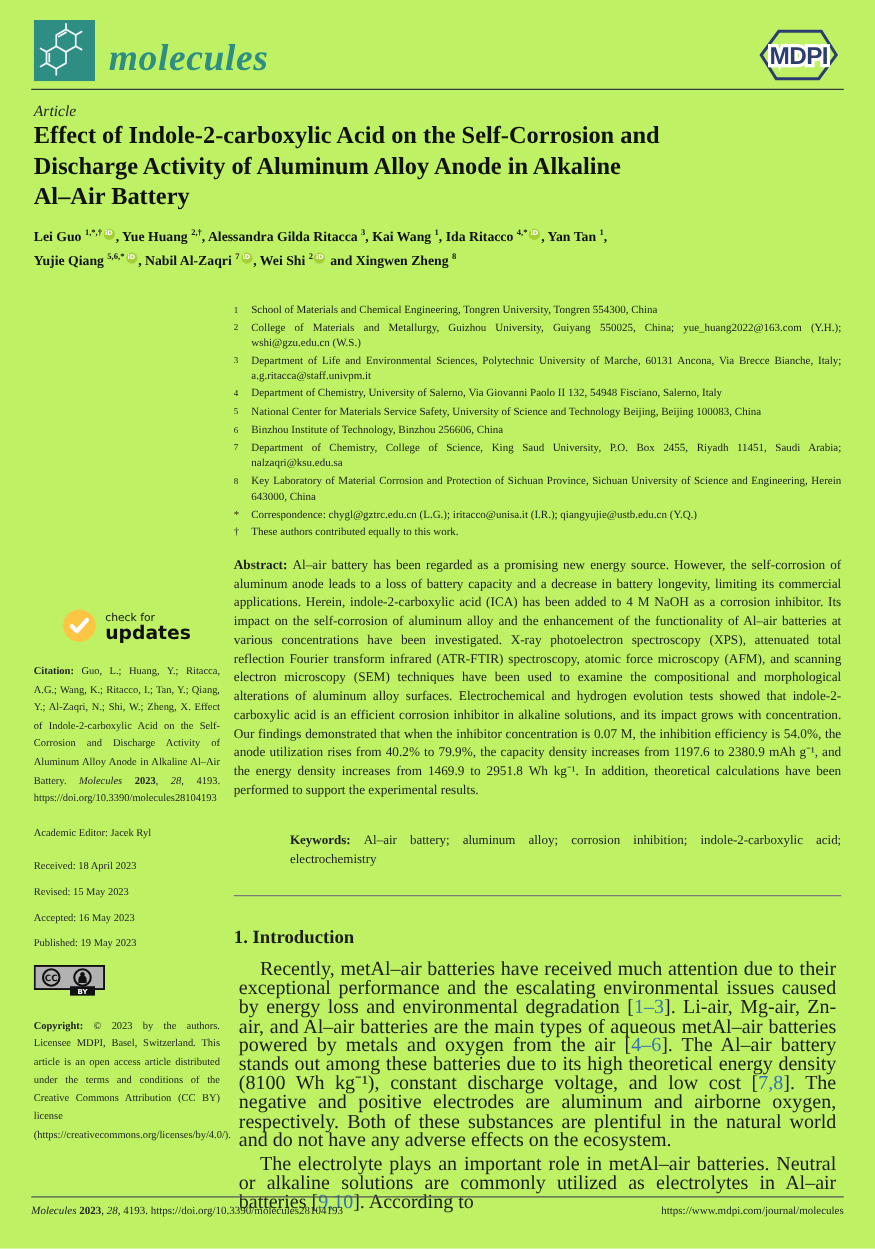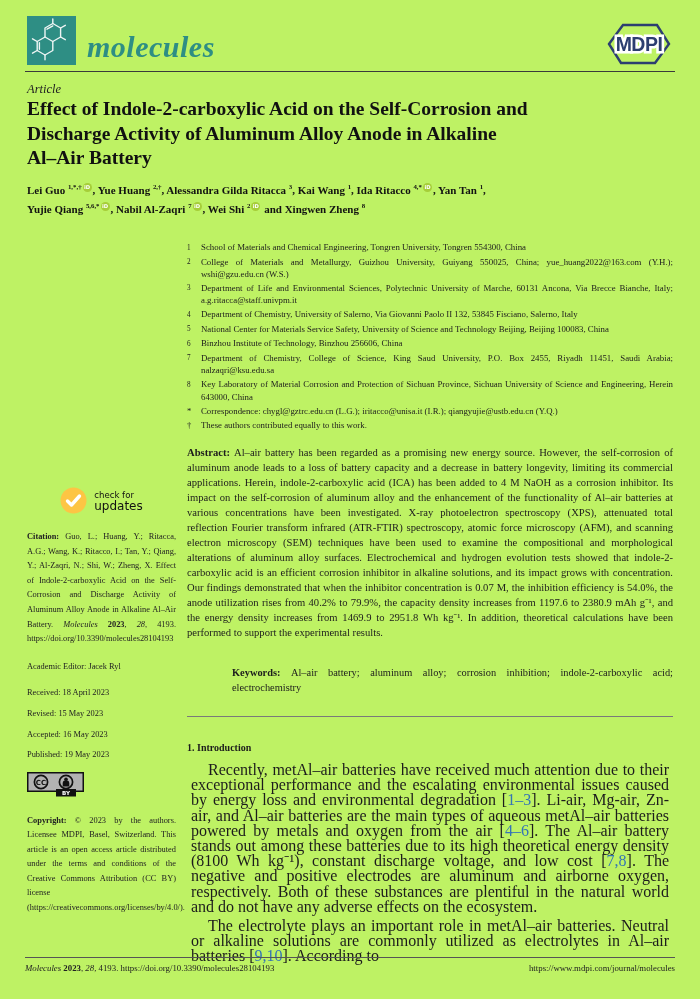--- a/index.html
+++ b/index.html
@@ -20,38 +20,38 @@
   .sidebar{position:absolute;left:27px;top:487px;width:149px;font-size:8.4px;line-height:14.6px;text-align:justify;color:#222;}
   
   .aff-row{display:flex;font-size:8.8px;line-height:12.4px;margin-bottom:1.6px;}
   .aff-num{flex:none;width:14px;font-size:7.2px;padding-top:0.5px;color:#222;}
   .aff-num.baseline{font-size:8.6px;padding-top:0;}
   .aff-text{flex:1;text-align:justify;}
   
   .abstract{margin-top:14px;font-size:10.6px;line-height:15px;text-align:justify;}
   .keywords{margin-top:26px;font-size:10.4px;line-height:14.5px;text-align:justify;margin-left:45px;}
   .section-rule{margin-top:21px;border:none;border-top:1px solid #7a7a7a;}
-  .section-heading{margin-top:25px;font-size:10px;font-weight:bold;}
+  .section-heading{margin-top:25px;font-size:15px;font-weight:bold;}
   .body-para{margin:4px;margin-top:9px;font-size:16px;line-height:15.2px;text-align:justify;text-indent:17px;}
   .body-para.follow{margin-top:0;}
   
   .seg-b{font-weight:bold;}
   .seg-i{font-style:italic;}
   .seg-sup{vertical-align:super;font-size:0.62em;line-height:0;}
   .seg-link{color:#3474b6;}
   .seg-orcid{
     display:inline-block;width:9px;height:9px;background:#a6ce39;color:#fff;border-radius:50%;
     font-family:"DejaVu Sans",sans-serif;font-size:5.2px;font-weight:bold;text-align:center;line-height:9px;
     vertical-align:super;margin:0 1px;
   }
   
   .check-badge{display:flex;align-items:center;cursor:pointer;justify-content:center;}
   .check-badge-text{margin-left:7px;font-family:"DejaVu Sans",sans-serif;line-height:10.5px;color:#111;text-align:left;}
   .check-line1{font-size:8.6px;}
-  .check-line2{font-size:12px;font-weight:normal;}
+  .check-line2{font-size:15px;font-weight:bold;}
   .citation-block{margin-top:16px;font-family:Liberation Serif, serif;}
   .academic-editor{margin-top:13px;text-align:left;}
   .dates-block{margin-top:12px;text-align:left;}
   .dates-block div{margin-bottom:6.2px;line-height:14.5px;}
   .cc-badge{margin-top:9px;}
   .copyright-block{margin-top:11px;}
   
   .footer-rule{position:absolute;left:25px;right:25px;top:957px;border-top:1px solid #555;}
   .footer-row{position:absolute;left:25px;right:25px;top:963px;display:flex;justify-content:space-between;font-size:8.8px;color:#222;}
 </style>
@@ -111,21 +111,21 @@
       <div class="aff-row">
         <span class="aff-num">2</span>
         <span class="aff-text">College of Materials and Metallurgy, Guizhou University, Guiyang 550025, China; yue_huang2022@163.com (Y.H.); wshi@gzu.edu.cn (W.S.)</span>
       </div>
       <div class="aff-row">
         <span class="aff-num">3</span>
         <span class="aff-text">Department of Life and Environmental Sciences, Polytechnic University of Marche, 60131 Ancona, Via Brecce Bianche, Italy; a.g.ritacca@staff.univpm.it</span>
       </div>
       <div class="aff-row">
         <span class="aff-num">4</span>
-        <span class="aff-text">Department of Chemistry, University of Salerno, Via Giovanni Paolo II 132, 53845 Fisciano, Salerno, Italy</span>
+        <span class="aff-text">Department of Chemistry, University of Salerno, Via Giovanni Paolo II 132, 54948 Fisciano, Salerno, Italy</span>
       </div>
       <div class="aff-row">
         <span class="aff-num">5</span>
         <span class="aff-text">National Center for Materials Service Safety, University of Science and Technology Beijing, Beijing 100083, China</span>
       </div>
       <div class="aff-row">
         <span class="aff-num">6</span>
         <span class="aff-text">Binzhou Institute of Technology, Binzhou 256606, China</span>
       </div>
       <div class="aff-row">

